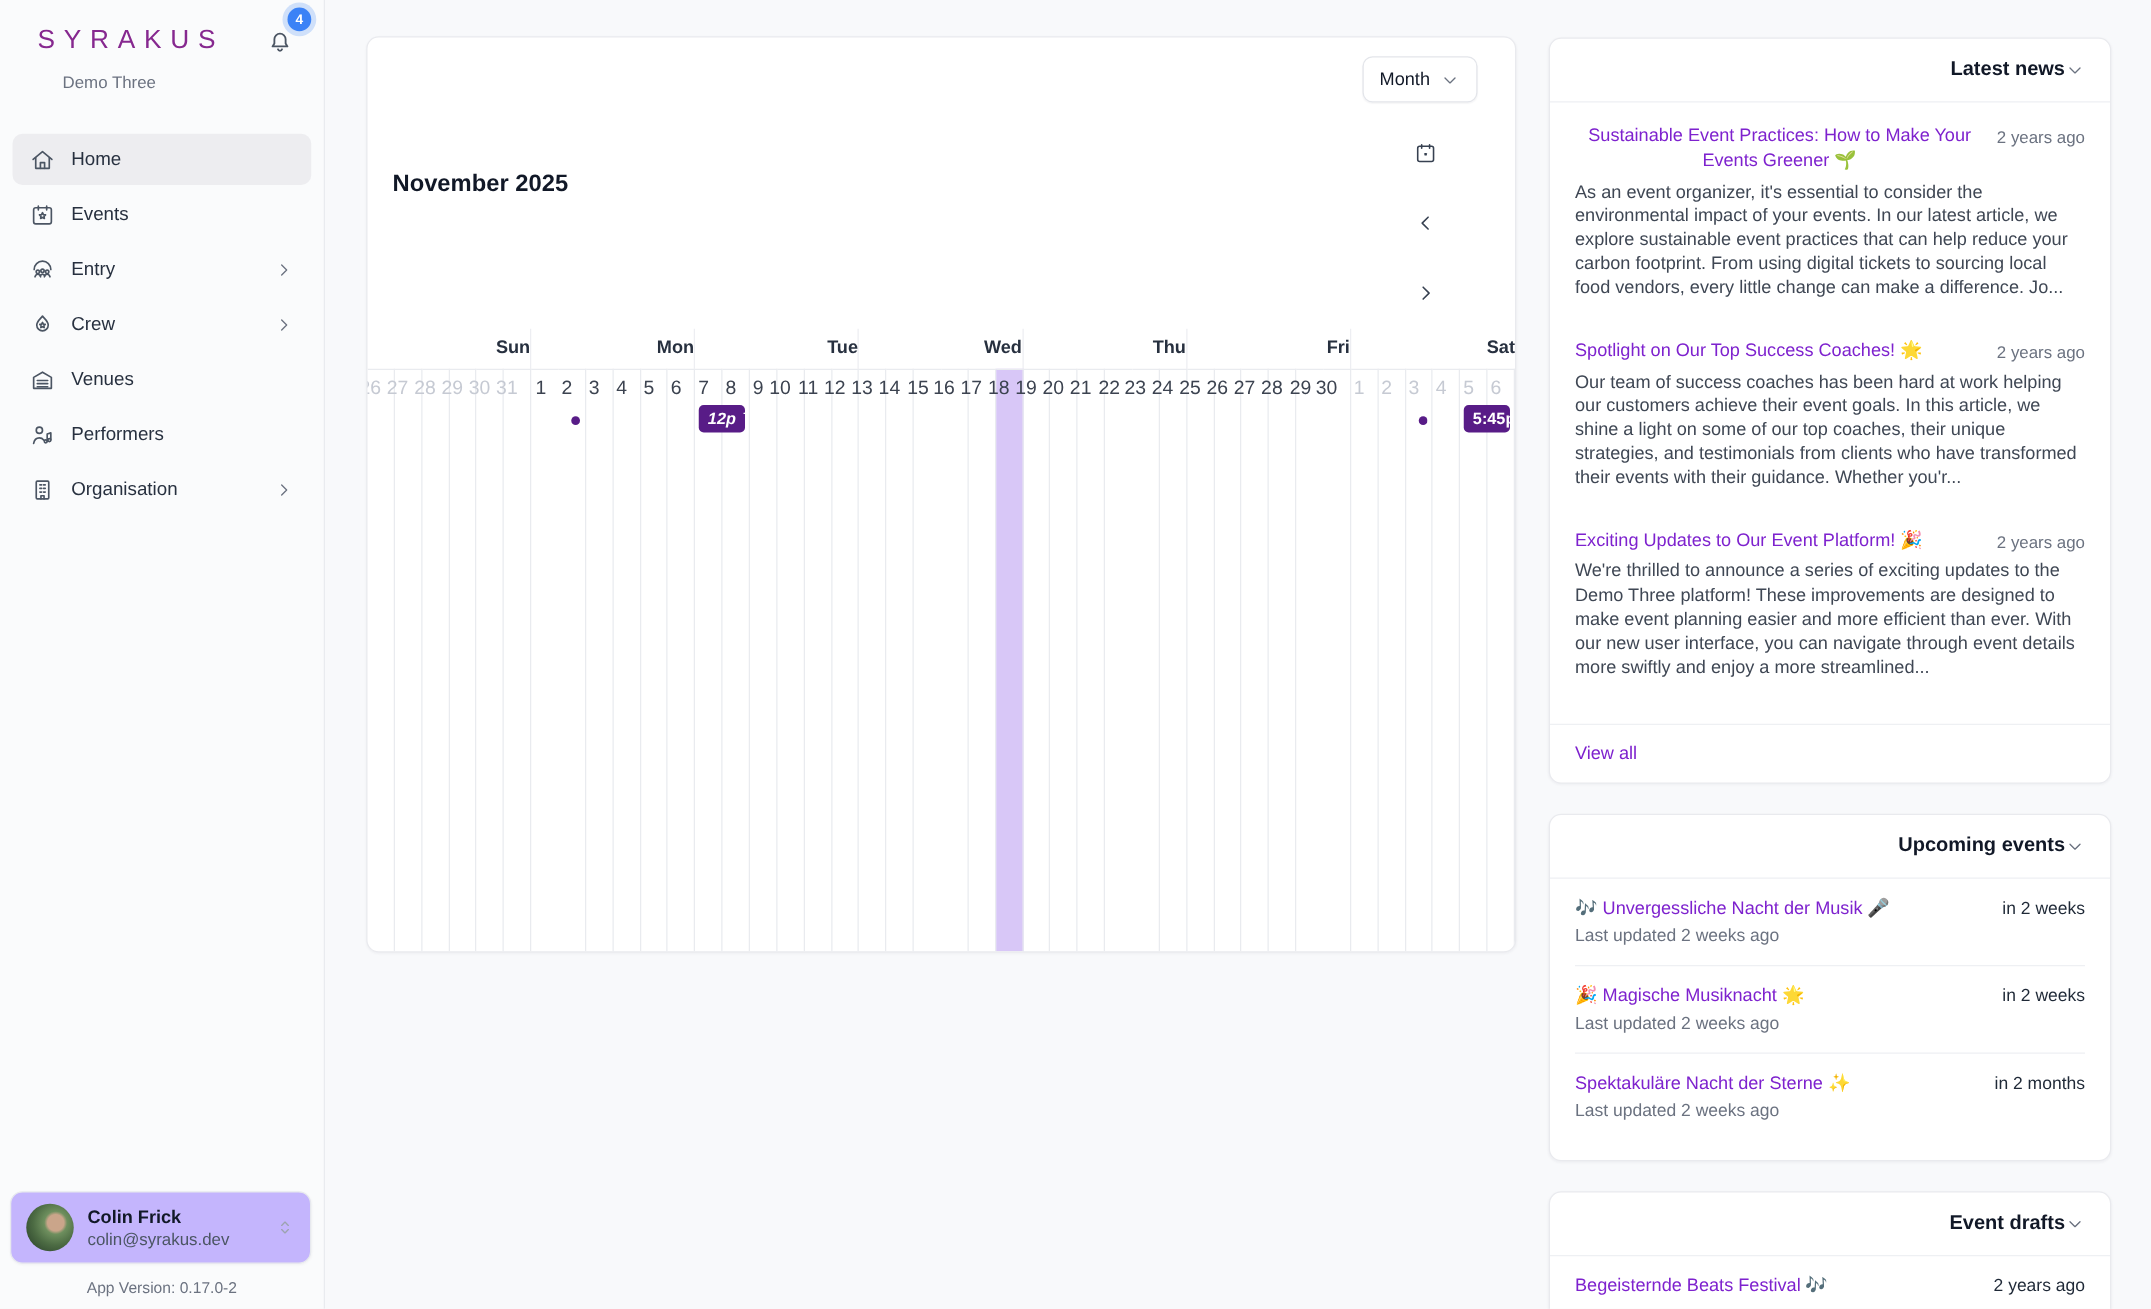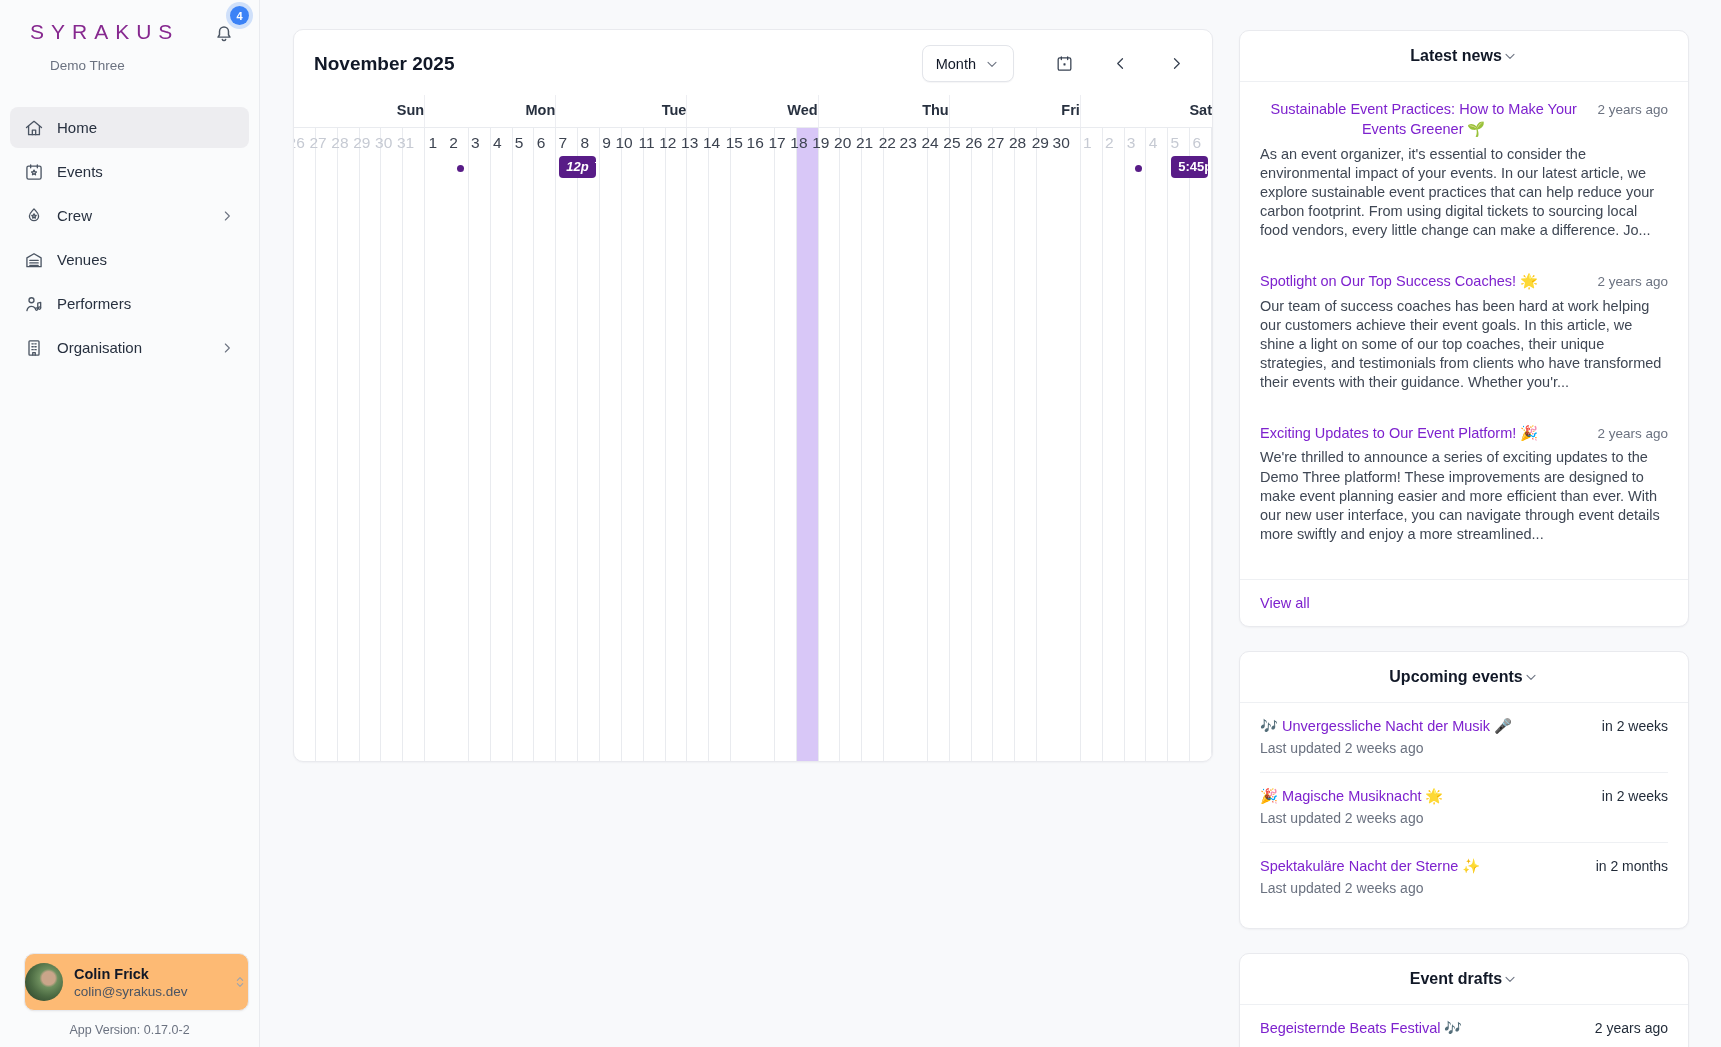--- a/index.html
+++ b/index.html
@@ -16,34 +16,34 @@
   .brand { position:relative; padding:20px 24px 0 30px; }
   .logo { font-size:21px; font-weight:400; letter-spacing:7px; color:#86288f; }
   .org { margin-top:14px; font-size:13.5px; color:#6b7280;margin-left:20px; }
   .bell-wrap { position:absolute; top:22px; right:24px; width:22px; height:22px; color:#4b5563; }
   .bell-badge { position:absolute; top:-16px; right:-14px; width:19px; height:19px; border-radius:50%; background:#3b82f6; box-shadow:0 0 0 4px #cfe0fa; color:#fff; font-size:11px; font-weight:700; display:flex; align-items:center; justify-content:center; }
   .nav { margin-top:34px; padding:0 10px; display:flex; flex-direction:column; gap:3px; }
   .nav-item { display:flex; align-items:center; gap:13px; height:41px; padding:12px 14px; border-radius:8px; font-size:15px; font-weight:500; color:#27303f; cursor:pointer; }
   .nav-item.active { background:#ededf0; }
   .nav-label { flex:1; }
   .nav-chev { width:16px; height:16px; color:#6b7280; }
-  .user-card { position:absolute; left:24px; right:10px; bottom:36px; background:#fdba74; border:1px solid #e7e9ee; border-radius:10px; padding:9px 0; display:flex; align-items:center; gap:11px; box-shadow:0 1px 2px rgba(0,0,0,.04); cursor:pointer; }
+  .user-card { position:absolute; left:8px; right:10px; bottom:36px; background:#c4b5fd; border:1px solid #e7e9ee; border-radius:10px; padding:9px 12px; display:flex; align-items:center; gap:11px; box-shadow:0 1px 2px rgba(0,0,0,.04); cursor:pointer; }
   .avatar { width:38px; height:38px; border-radius:50%; flex:none; background:radial-gradient(circle at 62% 40%, #caa58a 0 20%, #6e8f5e 28%, #4c6b43 55%, #31492f 85%); }
   .user-meta { flex:1; min-width:0; }
   .user-name { font-size:14.5px; font-weight:700; color:#111827; }
   .user-email { font-size:13.5px; color:#4b5563; margin-top:2px; white-space:nowrap; overflow:hidden; }
   .user-chev { width:16px; height:16px; color:#9ca3af; }
   .app-version { position:absolute; left:0; right:0; bottom:10px; text-align:center; font-size:12.5px; color:#6b7280; }
 
   
   .card { background:#fff; border:1px solid #e9eaee; border-radius:10px; box-shadow:0 1px 2px rgba(16,24,40,.04); }
   .cal-card { position:absolute; left:293px; top:29px; width:920px; height:733px; display:flex; flex-direction:column; overflow:hidden; }
   .cal-header { display:flex; align-items:center; justify-content:space-between; padding:15px 20px 13px 20px; }
   .cal-title { font-size:19px; font-weight:700; color:#111827; }
-  .cal-tools { display:flex; align-items:center; gap:24px; }
+  .cal-tools { display:flex; align-items:center; gap:24px;flex-direction:column; }
   .month-btn { display:flex; align-items:center; gap:8px; background:#fff; border:1px solid #e3e5ea; border-radius:8px; height:37px; padding:0 13px; font-size:14.5px; color:#111827; cursor:pointer; box-shadow:0 1px 1px rgba(16,24,40,.04); margin-right:10px; }
   .ghost-btn { width:32px; height:32px; display:flex; align-items:center; justify-content:center; background:none; border:none; border-radius:6px; cursor:pointer; color:#374151; }
   .ghost-btn .icn { width:19px; height:19px; color:#374151; }
   .sm { width:16px; height:16px; color:#6b7280; }
   .dow-row { display:grid; grid-template-columns:repeat(7,1fr); }
   .dow-cell { text-align:right; font-size:14.5px; font-weight:700; color:#27303f; padding:7px 0 9px; border-right:1px solid #edeef2; }
   .dow-cell:last-child { border-right:none; }
   #grid { flex:1; display:flex; flex-direction:row; }
   .week { flex:1; position:relative; display:grid; grid-template-columns:repeat(7,1fr); }
   .cell { border-top:1px solid #e9ebef; border-right:1px solid #e9ebef; position:relative; cursor:pointer; }
@@ -54,21 +54,21 @@
   .evt-bar { position:absolute; top:29px; height:22px; background:#581c87; border-radius:4px; color:#fff; font-size:13px; line-height:22px; padding:0 7px; white-space:nowrap; overflow:hidden; cursor:pointer; }
   .evt-bar b { font-weight:700; margin-right:5px; }
   .evt-dot { position:absolute; top:31px; height:20px; display:flex; align-items:center; padding-left:7px; font-size:13px; color:#1f2937; white-space:nowrap; overflow:hidden; cursor:pointer; }
   .evt-dot .dot { width:7px; height:7px; border-radius:50%; background:#581c87; margin-right:5px; flex:none; }
   .evt-dot .t { margin-right:4px; }
   .evt-dot b { font-weight:700; color:#111827; }
 
   
   .right-col { position:absolute; left:1239px; top:30px; width:450px; display:flex; flex-direction:column; gap:24px; }
   .panel { display:flex; flex-direction:column; }
-  .panel-head { display:flex; align-items:center; justify-content:center; padding:16px 20px; border-bottom:1px solid #eef0f3; cursor:pointer; }
+  .panel-head { display:flex; align-items:center; justify-content:flex-end; padding:16px 20px; border-bottom:1px solid #eef0f3; cursor:pointer; }
   .panel-title { font-size:16px; font-weight:700; color:#111827; }
   .news-panel { min-height:597px; }
   .up-panel { min-height:278px; }
   .drafts-panel { min-height:160px; }
   .news-item { padding:17px 20px 14px; }
   .news-head { display:flex; justify-content:space-between; gap:10px; }
   .news-title { display:inline-block; text-align:center; color:#7e22ce; font-weight:500; font-size:14.5px; line-height:1.4; text-decoration:none; cursor:pointer; }
   .news-date { color:#6b7280; font-size:13.5px; white-space:nowrap; padding-top:3px; }
   .news-body { margin-top:5px; font-size:14.5px; line-height:1.32; color:#3f4754; display:-webkit-box; -webkit-line-clamp:5; -webkit-box-orient:vertical; overflow:hidden; }
   .view-all { margin-top:auto; border-top:1px solid #eef0f3; padding:15px 20px; font-size:14.5px; color:#7e22ce; cursor:pointer; }
@@ -110,20 +110,33 @@
         <div class="nav-item">
           <span class="icn"><svg viewBox="0 0 24 24">
               <rect x="3.5" y="5" width="17" height="15.5" rx="2"></rect>
               <path d="M8 3.5V7M16 3.5V7"></path>
               <path d="m12 9.8.9 1.8 2 .3-1.45 1.4.35 2-1.8-.95-1.8.95.35-2L9.1 11.9l2-.3z"></path>
             </svg></span>
           <span class="nav-label">Events</span>
         </div>
         <div class="nav-item">
           <span class="icn"><svg viewBox="0 0 24 24">
+              <path d="M4 11.5a8 8 0 0 1 16 0"></path>
+              <circle cx="7.5" cy="13.8" r="1.6"></circle>
+              <circle cx="12" cy="12.8" r="1.6"></circle>
+              <circle cx="16.5" cy="13.8" r="1.6"></circle>
+              <path d="M4.8 18.5c.5-1.5 1.6-2.4 2.7-2.4s2.2.9 2.7 2.4M9.8 18c.4-1.3 1.2-2.1 2.2-2.1s1.8.8 2.2 2.1M13.8 18.5c.5-1.5 1.6-2.4 2.7-2.4s2.2.9 2.7 2.4"></path>
+            </svg></span>
+          <span class="nav-label">Entry</span>
+          <span class="icn nav-chev"><svg viewBox="0 0 24 24">
+              <path d="m9.5 6 6 6-6 6"></path>
+            </svg></span>
+        </div>
+        <div class="nav-item">
+          <span class="icn"><svg viewBox="0 0 24 24">
               <path d="M12 3.5c2.5 3 5.5 4.9 5.5 8.6a5.5 5.5 0 0 1-11 0c0-3.7 3-5.6 5.5-8.6z"></path>
               <path d="m12 9.5.8 1.6 1.8.25-1.3 1.3.3 1.8-1.6-.85-1.6.85.3-1.8-1.3-1.3 1.8-.25z"></path>
             </svg></span>
           <span class="nav-label">Crew</span>
           <span class="icn nav-chev"><svg viewBox="0 0 24 24">
               <path d="m9.5 6 6 6-6 6"></path>
             </svg></span>
         </div>
         <div class="nav-item">
           <span class="icn"><svg viewBox="0 0 24 24">

